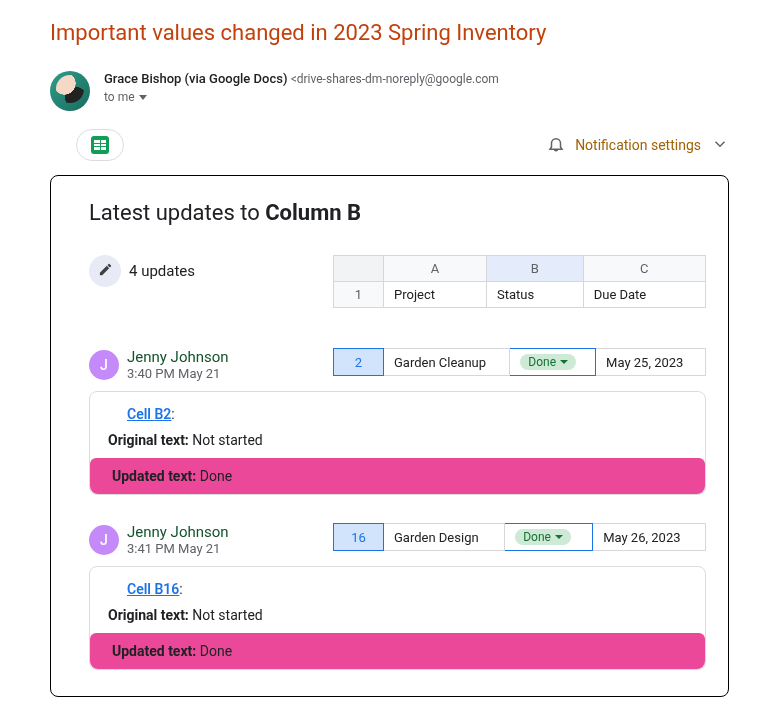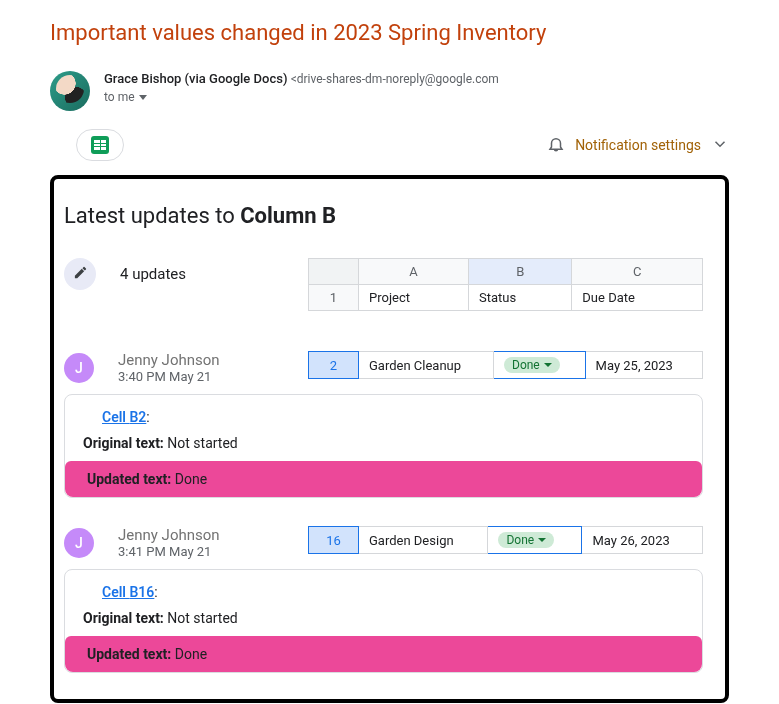--- a/index.html
+++ b/index.html
@@ -53,40 +53,40 @@
     background:
       linear-gradient(#0f9d58,#0f9d58) 0 33%/100% 1px no-repeat,
       linear-gradient(#0f9d58,#0f9d58) 0 66%/100% 1px no-repeat,
       linear-gradient(#0f9d58,#0f9d58) 50% 0/1px 100% no-repeat;
   }
   .notif-settings { display:flex; align-items:center; gap:10px; color:#a16207; font-size:14px; cursor:pointer;}
   .bell-icon svg { width:18px;height:18px; }
   .chev-down svg { width:18px;height:18px; }
 
   .card {
-    border:4px solid #000000; border-radius:8px; padding:24px 22px 26px 10px;
+    border:1px solid #000000; border-radius:8px; padding:24px 22px 26px 38px;
   }
   .card-title { font-size:22px; font-weight:400; margin-bottom:30px; }
   .card-title b { font-weight:700; }
 
   .row { display:flex; align-items:flex-start; gap:14px; margin-bottom:10px;}
-  .left-col { display:flex; align-items:center; gap:24px; width:230px; flex-shrink:0;}
+  .left-col { display:flex; align-items:center; gap:8px; width:230px; flex-shrink:0;}
   .circle-btn {
     width:32px;height:32px;border-radius:50%;background:#e8eaf6;display:flex;
     align-items:center;justify-content:center;flex-shrink:0;
   }
   .pencil-icon svg{width:15px;height:15px;}
   .updates-count { font-size:15px; color:#202124; }
 
   .avatar-sm {
     width:30px;height:30px;border-radius:50%;background:#c58af9;color:#fff;
     display:flex;align-items:center;justify-content:center;font-size:14px;flex-shrink:0;font-weight:500;
   }
   .user-info { display:flex; flex-direction:column; }
-  .user-name { font-size:15px; color:#737373; }
+  .user-name { font-size:15px; color:#14532d; }
   .user-time { font-size:13px; color:#5f6368; }
 
   
   .sheet { border-collapse:collapse; table-layout:fixed; flex:1; font-size:13px;}
   .sheet th, .sheet td {
     border:1px solid #d5d7da; padding:5px 10px; text-align:left; background:#fff; font-weight:400;
   }
   .sheet th { background:#f8f9fa; text-align:center; color:#5f6368;}
   .sheet .corner { background:#f1f3f4; width:50px;}
   .sheet .rownum { background:#f8f9fa; text-align:center; color:#5f6368; width:50px;}

